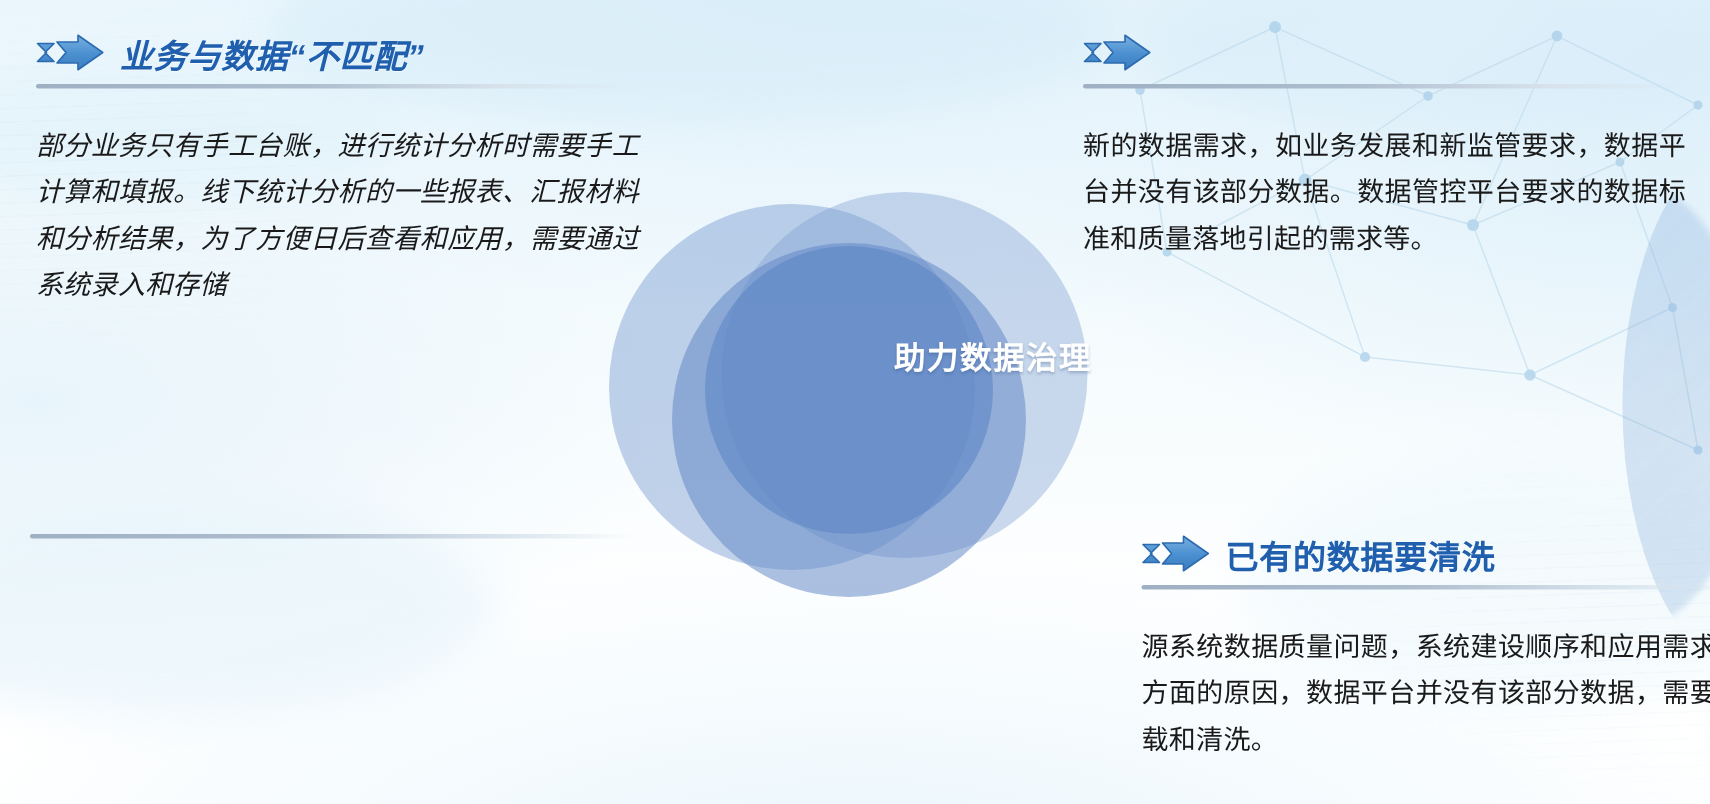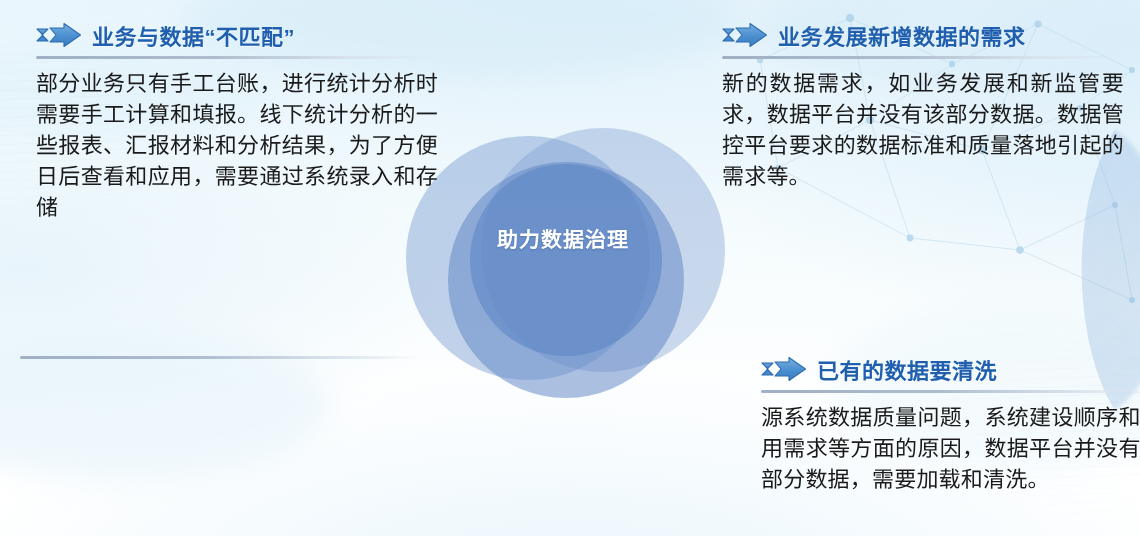--- a/index.html
+++ b/index.html
@@ -42,38 +42,38 @@
           filter:blur(2px);opacity:.75;
           clip-path:ellipse(52% 60% at 100% 50%);}
 
   
   #venn{position:absolute;left:398px;top:108px;width:330px;height:292px;}
   #venn svg{display:block;}
   #venn-text{position:absolute;left:398px;top:225px;width:330px;
     text-align:center;color:#ffffff;font-weight:bold;font-size:21px;
     line-height:30px;letter-spacing:1px;
     text-shadow:0 1px 2px rgba(40,70,115,.30);}
-  #venn-text div{white-space:nowrap;}
+  #venn-text div{white-space:nowrap;text-align:right;}
 
   
   .panel{position:absolute;width:402px;}
-  .p-tl{left:36px;top:18px;}
+  .p-tl{left:24px;top:18px;font-style:italic;}
   .p-tr{left:722px;top:18px;}
   .p-bl{left:20px;top:352px;}
   .p-br{left:761px;top:352px;}
 
   .head{display:flex;align-items:center;height:34px;}
   .arrow{flex:0 0 auto;width:46px;height:26px;margin-right:10px;}
   .arrow svg{display:block;}
   .head-title{font-size:22px;font-weight:bold;color:#1f5fae;
     letter-spacing:.5px;white-space:nowrap;
     text-shadow:0 1px 0 rgba(255,255,255,.65);}
   .rule{height:3px;margin-top:4px;border-radius:2px;
     background:linear-gradient(90deg,#9fb0c4 0%,#aebdce 45%,#d8e3ec 78%,rgba(230,240,247,0) 100%);}
-  .body-text{margin-top:9px;font-size:22px;line-height:31px;
+  .body-text{margin-top:23px;font-size:18px;line-height:31px;
     color:#1a1a1a;text-align:justify;letter-spacing:.2px;}
 </style>
 </head>
 <body>
 
 <div id="stage">
 
   <div class="bg-base"></div>
   <div class="cloud c1"></div>
   <div class="cloud c2"></div>
@@ -150,21 +150,20 @@
   </div>
 
   <div class="panel p-tr">
     <div class="head">
       <span class="arrow">
         <svg width="46" height="26" viewBox="0 0 46 26">
           <path d="M1,7 L12,7 L6,13 L12,19 L1,19 L7,13 Z
                    M14,6 L28,6 L28,1.5 L44.5,13 L28,24.5 L28,20 L14,20 L20,13 Z" fill="url(#ag1)" stroke="#2c6bb0" stroke-width="1.1" stroke-linejoin="round"></path>
         </svg>
       </span>
-      <span class="head-title">业务发展新增数据的需求</span>
     </div>
     <div class="rule"></div>
     <div class="body-text">新的数据需求，如业务发展和新监管要求，数据平台并没有该部分数据。数据管控平台要求的数据标准和质量落地引起的需求等。</div>
   </div>
 
   <div class="panel p-bl">
     <div class="rule"></div>
   </div>
 
   <div class="panel p-br">

